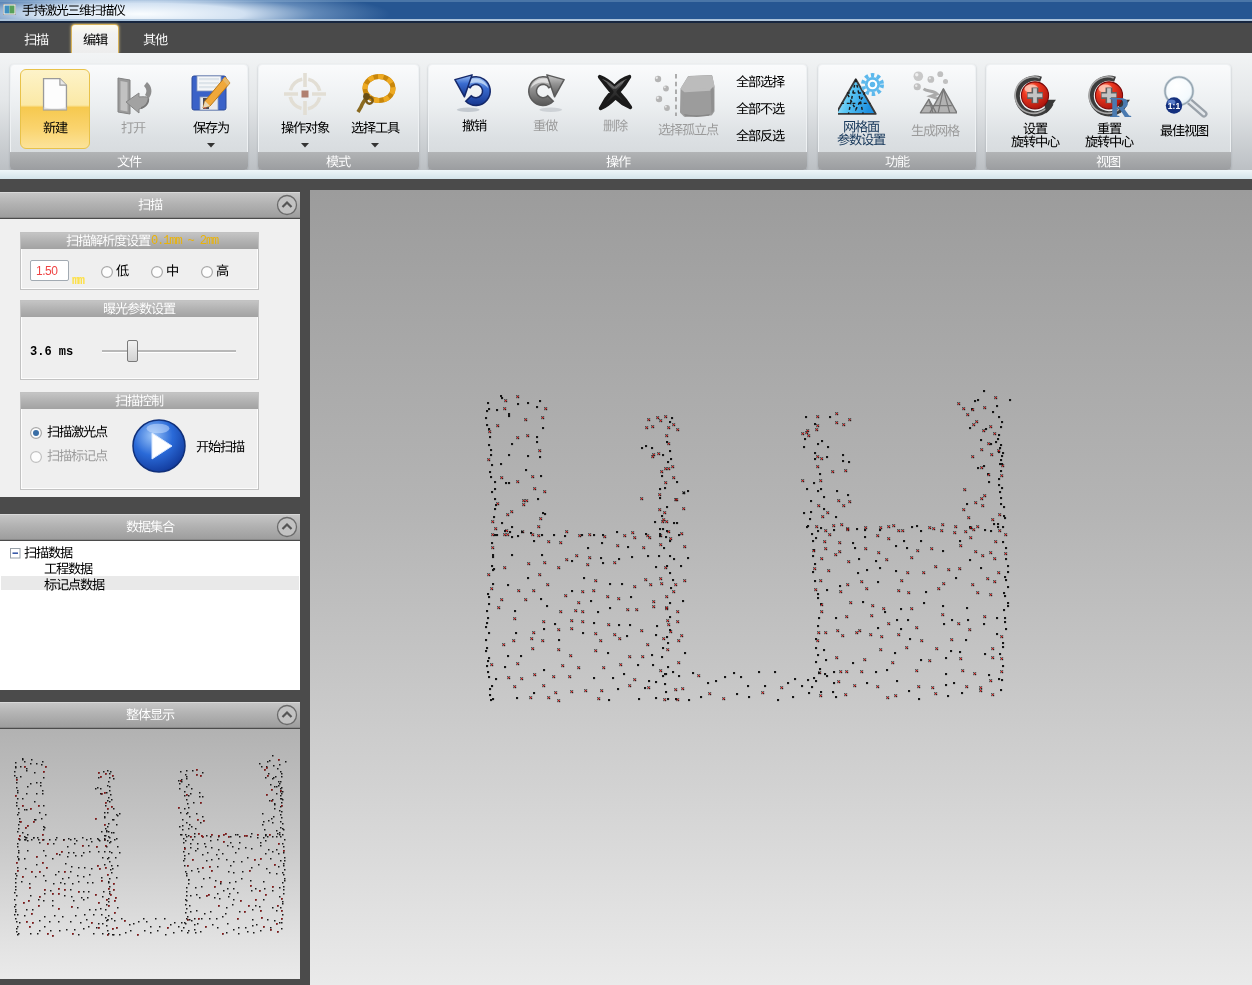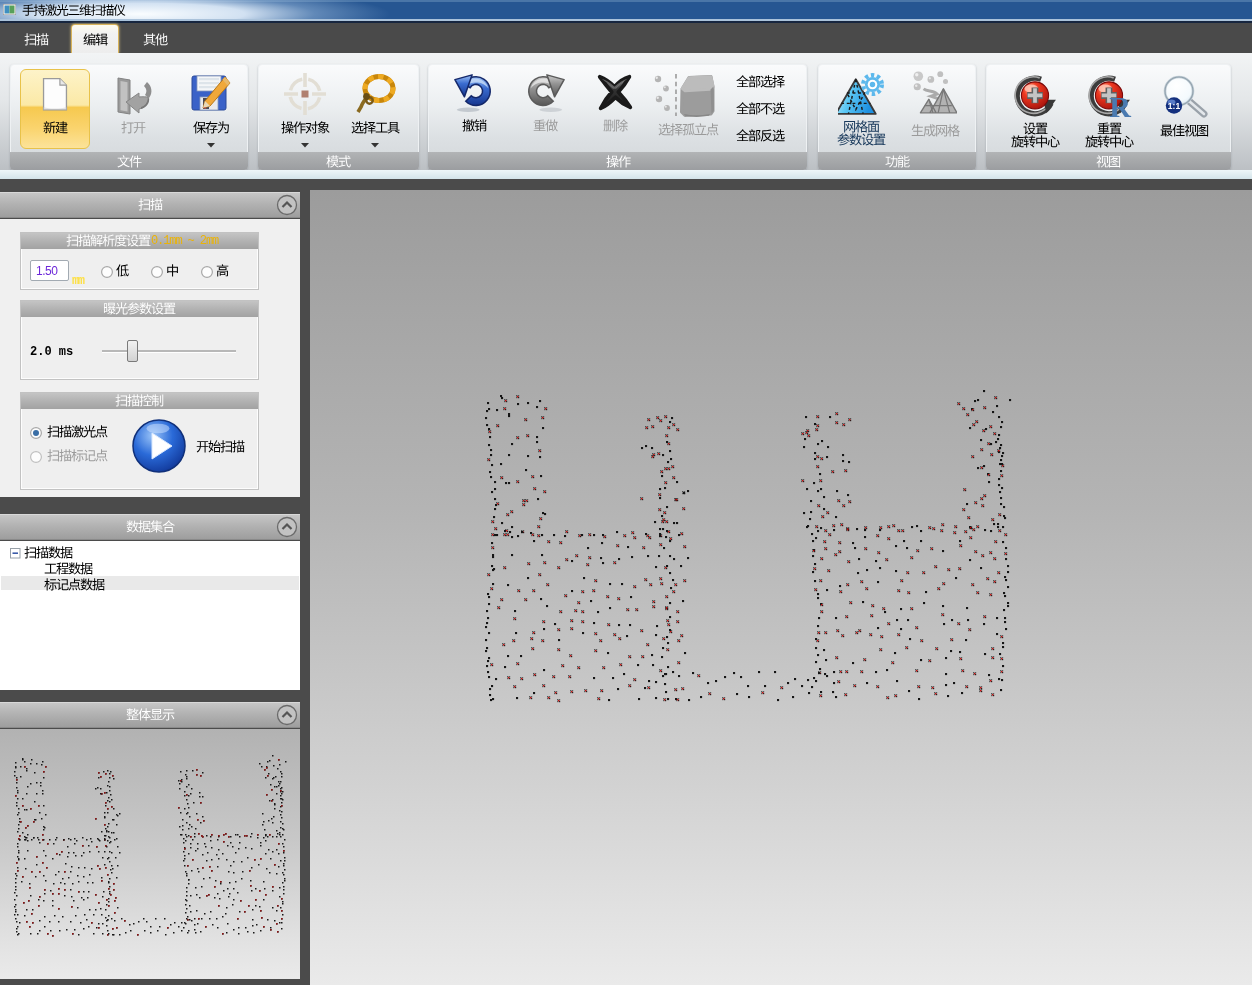--- a/index.html
+++ b/index.html
@@ -1301,21 +1301,21 @@
     <svg style="position:absolute;left:66px;top:234px;overflow:visible" width="86" height="16" fill="#fff">
       <use href="#c37" transform="translate(0.0,11.4) scale(0.0132)"></use>
       <use href="#c42" transform="translate(12.0,11.4) scale(0.0132)"></use>
       <use href="#c69" transform="translate(24.0,11.4) scale(0.0132)"></use>
       <use href="#c53" transform="translate(36.0,11.4) scale(0.0132)"></use>
       <use href="#c29" transform="translate(48.0,11.4) scale(0.0132)"></use>
       <use href="#c71" transform="translate(60.0,11.4) scale(0.0132)"></use>
       <use href="#c66" transform="translate(72.0,11.4) scale(0.0132)"></use>
     </svg>
     <div class="abs" style="left:151px;top:234px;width:110px;height:13px;font:12px 'Liberation Mono',monospace;letter-spacing:-1.1px;color:#eab308">0.1mm ~ 2mm</div>
-    <div class="abs" style="left:30px;top:260px;width:39px;height:21px;background:#fff;border:1px solid #a2aab2;border-radius:2px;font:12px 'Liberation Sans',sans-serif;color:#6d28d9;padding:3px 0 0 5px;letter-spacing:-.5px">1.50</div>
+    <div class="abs" style="left:30px;top:260px;width:39px;height:21px;background:#fff;border:1px solid #a2aab2;border-radius:2px;font:12px 'Liberation Sans',sans-serif;color:#ef4444;padding:3px 0 0 5px;letter-spacing:-.5px">1.50</div>
     <div class="abs" style="left:72px;top:274px;width:24px;height:14px;font:bold 12px 'Liberation Mono',monospace;letter-spacing:-1.5px;color:#fde047">mm</div>
     <svg class="abs" style="left:101px;top:266px" width="13" height="13">
       <circle cx="6" cy="6" r="5.4" fill="#fdfdfd" stroke="#a8a8a8" stroke-width="1.2"></circle>
     </svg>
     <svg style="position:absolute;left:116px;top:264px;overflow:visible" width="14" height="16" fill="#000">
       <use href="#c7" transform="translate(0.0,11.4) scale(0.0132)"></use>
     </svg>
     <svg class="abs" style="left:151px;top:266px" width="13" height="13">
       <circle cx="6" cy="6" r="5.4" fill="#fdfdfd" stroke="#a8a8a8" stroke-width="1.2"></circle>
     </svg>
@@ -1331,21 +1331,21 @@
     <div class="abs" style="left:20px;top:300px;width:239px;height:80px;background:#efefef;border:1px solid #c2c2c2;box-shadow:inset 0 0 0 1px #fdfdfd"></div>
     <div class="abs" style="left:21px;top:301px;width:237px;height:16px;background:linear-gradient(180deg,#c4c4c4 0%,#b2b2b2 50%,#a2a2a2 100%)"></div>
     <svg style="position:absolute;left:103px;top:302px;overflow:visible" width="74" height="16" fill="#fff">
       <use href="#c51" transform="translate(0.0,11.4) scale(0.0132)"></use>
       <use href="#c13" transform="translate(12.0,11.4) scale(0.0132)"></use>
       <use href="#c20" transform="translate(24.0,11.4) scale(0.0132)"></use>
       <use href="#c45" transform="translate(36.0,11.4) scale(0.0132)"></use>
       <use href="#c71" transform="translate(48.0,11.4) scale(0.0132)"></use>
       <use href="#c66" transform="translate(60.0,11.4) scale(0.0132)"></use>
     </svg>
-    <div class="abs" style="left:30px;top:345px;width:60px;height:14px;font:bold 12px 'Liberation Mono',monospace;color:#000">2.0 ms</div>
+    <div class="abs" style="left:30px;top:345px;width:60px;height:14px;font:bold 12px 'Liberation Mono',monospace;color:#000">3.6 ms</div>
     <div class="abs" style="left:102px;top:350px;width:134px;height:3px;background:#b8b8b8;border-bottom:1px solid #fff"></div>
     <div class="abs" style="left:127px;top:340px;width:11px;height:22px;background:linear-gradient(180deg,#f2f2f2,#d2d2d2);border:1px solid #7a7a7a;border-radius:2px"></div>
     <div class="abs" style="left:20px;top:392px;width:239px;height:98px;background:#efefef;border:1px solid #c2c2c2;box-shadow:inset 0 0 0 1px #fdfdfd"></div>
     <div class="abs" style="left:21px;top:393px;width:237px;height:16px;background:linear-gradient(180deg,#c4c4c4 0%,#b2b2b2 50%,#a2a2a2 100%)"></div>
     <svg style="position:absolute;left:115px;top:394px;overflow:visible" width="50" height="16" fill="#fff">
       <use href="#c37" transform="translate(0.0,11.4) scale(0.0132)"></use>
       <use href="#c42" transform="translate(12.0,11.4) scale(0.0132)"></use>
       <use href="#c41" transform="translate(24.0,11.4) scale(0.0132)"></use>
       <use href="#c18" transform="translate(36.0,11.4) scale(0.0132)"></use>
     </svg>

